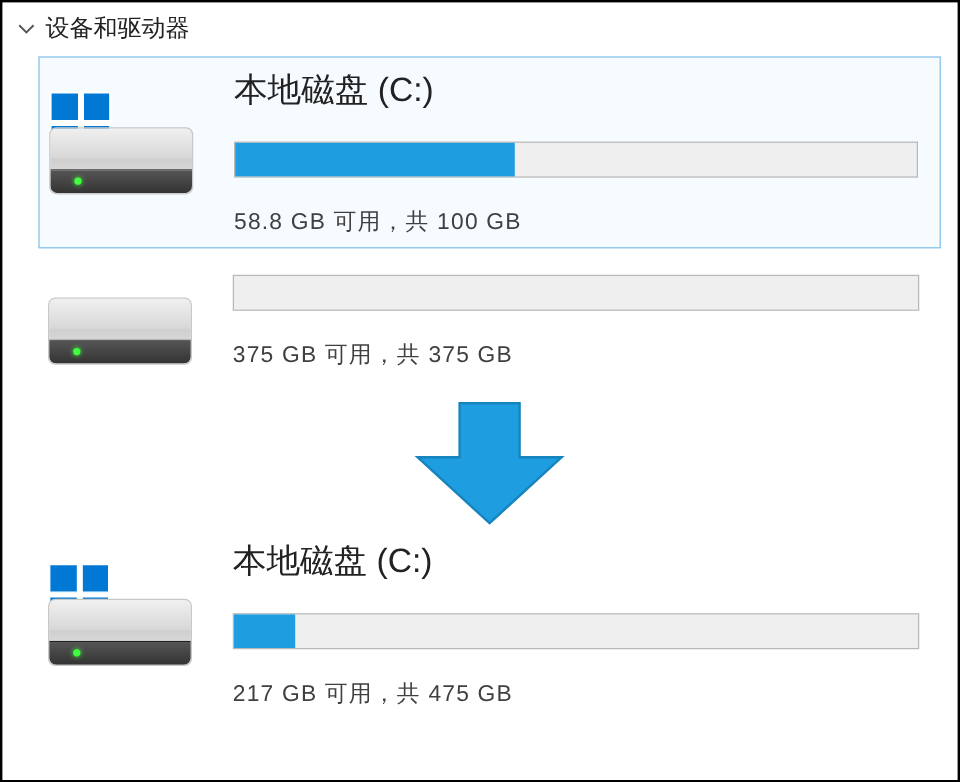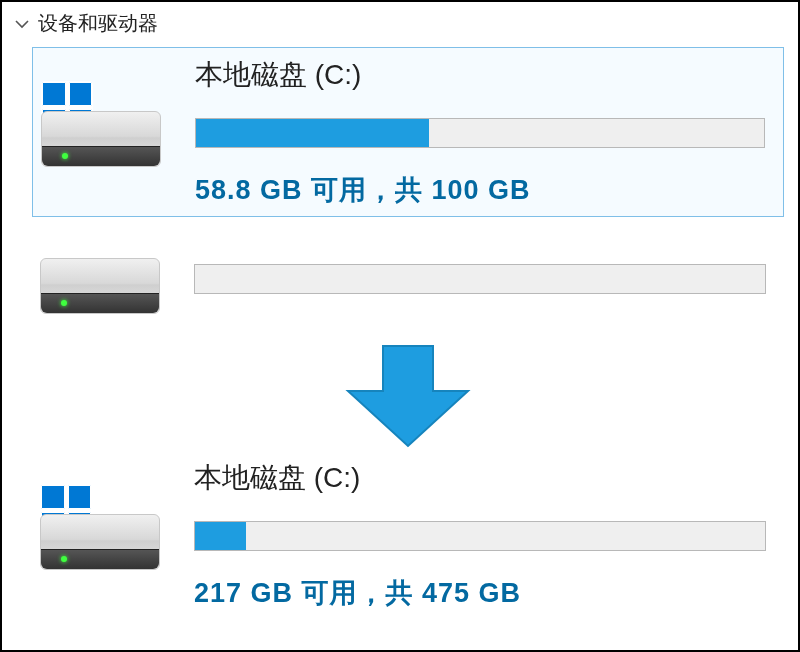--- a/index.html
+++ b/index.html
@@ -127,24 +127,23 @@
       height: 30px;
       border: 1px solid #b8b8b8;
       background: #efefef;
       position: relative;
     }
     .bar-fill {
       height: 100%;
       background: #1e9de0;
     }
     .drive-status {
-      font-size: 27px;
-      color: #0369a1;
+      font-size: 19px;
+      color: #404040;
       letter-spacing: 1px;
-      font-weight: bold;
     }
     .arrow-wrap {
       display: flex;
       justify-content: center;
       padding: 0 0 0 0;
     }
   </style>
 </head>
 <body>
 
@@ -191,20 +190,21 @@
           <div class="drive-front">
               <div class="drive-led"></div>
             </div>
         </div>
       </div>
     </div>
     <div class="drive-info">
       <div class="bar-outer">
         <div class="bar-fill" style="width:0%"></div>
       </div>
+      <div class="drive-status">375 GB 可用，共 375 GB</div>
     </div>
   </div>
 
   <div class="arrow-wrap">
     <svg width="140" height="110" viewBox="0 0 140 110">
       <polygon points="45,5 95,5 95,50 130,50 70,105 10,50 45,50" fill="#1e9de0" stroke="#1684bd" stroke-width="2"></polygon>
     </svg>
   </div>
 
   <div class="drive-item">

